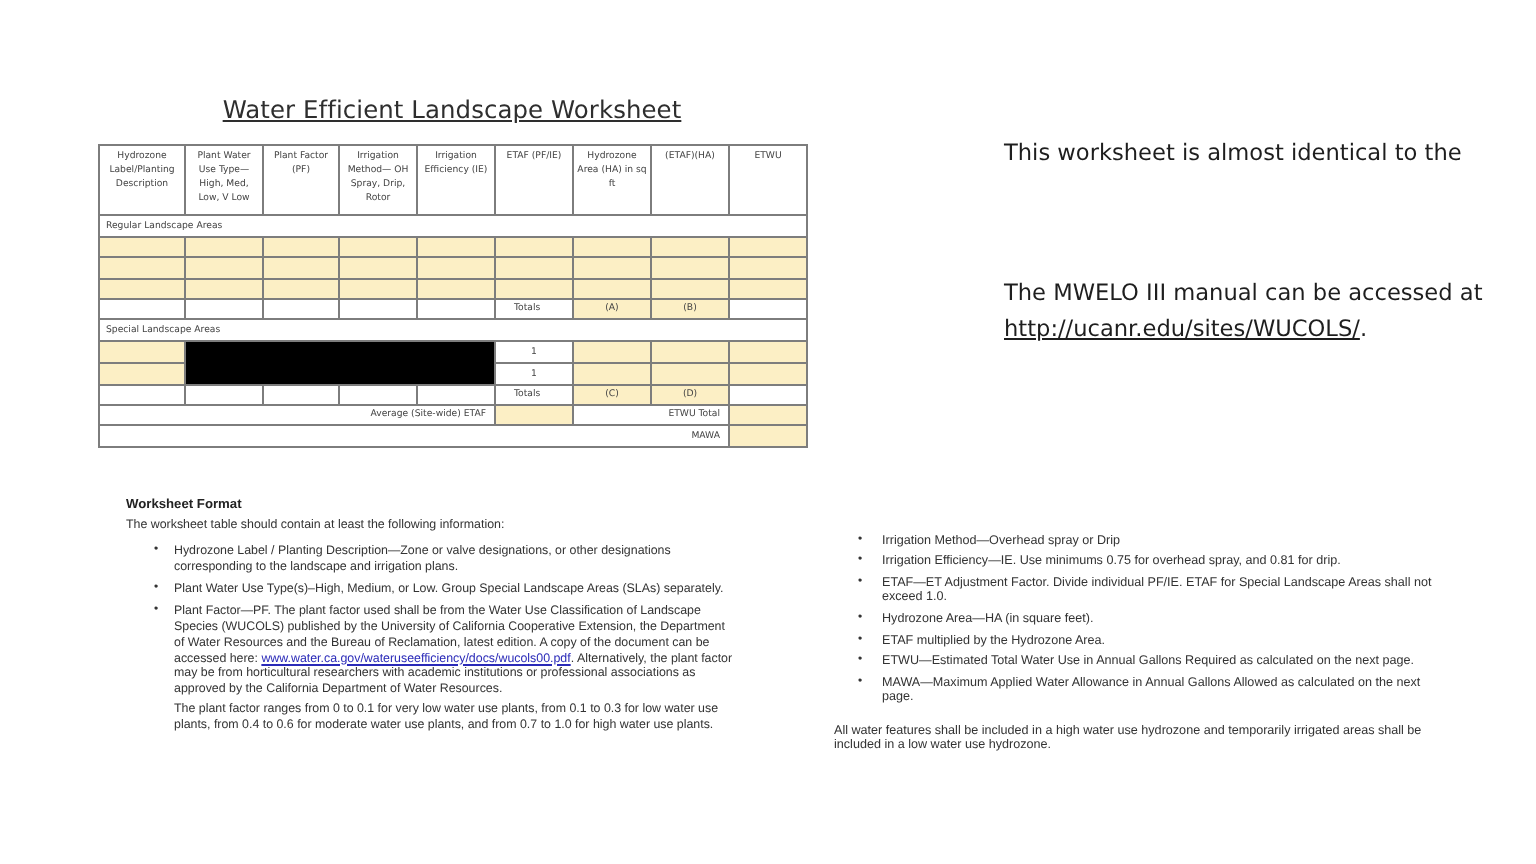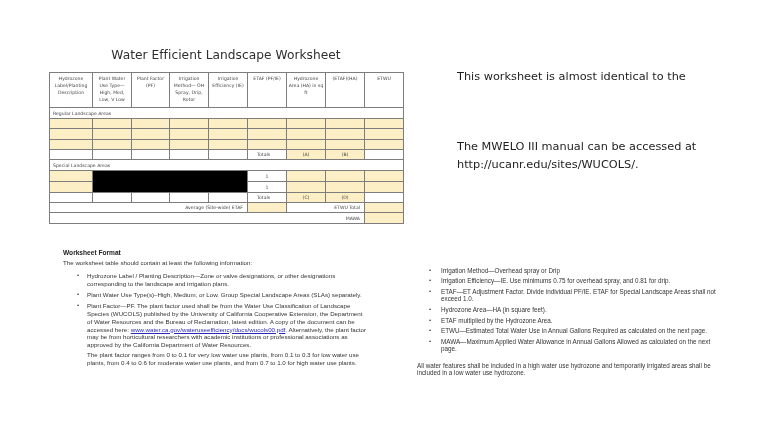--- a/index.html
+++ b/index.html
@@ -5,34 +5,34 @@
   :root{
     --input-fill:#fcefc5;
     --redaction:#000000;
     --grid:#7d7d7d;
     --link:#2a2ab8;
   }
   html,body{margin:0;padding:0;}
   body{width:768px;height:432px;position:relative;background:#ffffff;overflow:hidden;
        font-family:"Liberation Sans",sans-serif;color:#222;}
   .slide-title{position:absolute;left:49px;top:46px;width:354px;text-align:center;
-       font-family:"DejaVu Sans",sans-serif;font-size:12.2px;line-height:18px;color:#2e2e2e;letter-spacing:0.05px;}
+       font-family:"DejaVu Sans",sans-serif;font-size:12.2px;line-height:18px;color:#2e2e2e;letter-spacing:0.05px;text-decoration:underline;}
   table.ws{position:absolute;left:49px;top:72px;width:354px;border-collapse:collapse;table-layout:fixed;
        font-family:"DejaVu Sans",sans-serif;font-size:4.6px;color:#444;}
   table.ws td{border:1px solid var(--grid);padding:0 1px;overflow:hidden;white-space:nowrap;}
   table.ws td.hdr{vertical-align:top;text-align:center;white-space:normal;line-height:7px;padding-top:2px;}
   table.ws td.fill{background:var(--input-fill);}
   table.ws td.black{background:var(--redaction);}
   table.ws td.sect{text-align:left;padding-left:3px;}
   table.ws td.c{text-align:center;}
   table.ws td.l{text-align:left;padding-left:9px;}
   table.ws td.r{text-align:right;padding-right:4px;}
   .note{position:absolute;left:457px;font-family:"DejaVu Sans",sans-serif;font-size:11.3px;line-height:18.3px;color:#1e1e1e;}
-  .note div{white-space:nowrap;}
-  .note a{color:#1e1e1e;text-align:right;}
+  .note div{white-space:nowrap;margin-left:45px;}
+  .note a{color:#1e1e1e;text-decoration:underline;text-align:right;}
   .doc-left{position:absolute;left:63px;top:249px;width:300px;font-size:6.2px;line-height:7.8px;color:#333;}
   .doc-h{font-weight:bold;font-size:6.6px;color:#222;}
   .doc-intro{margin-top:2.3px;}
   .doc-left ul{list-style:none;margin:5.2px 0 0 0;padding:0 0 0 24px;width:282px;}
   .doc-left li{position:relative;margin-top:3.4px;}
   .doc-left li:first-child{margin-top:0;}
   .bullet{position:absolute;left:-10px;top:0;font-size:6px;}
   .doc-left .sub{margin-top:2.2px;}
   .doc-left a{color:var(--link);text-decoration:underline;}
   .doc-right{position:absolute;left:417px;top:266.5px;width:306px;font-size:6.3px;line-height:7px;color:#333;}

